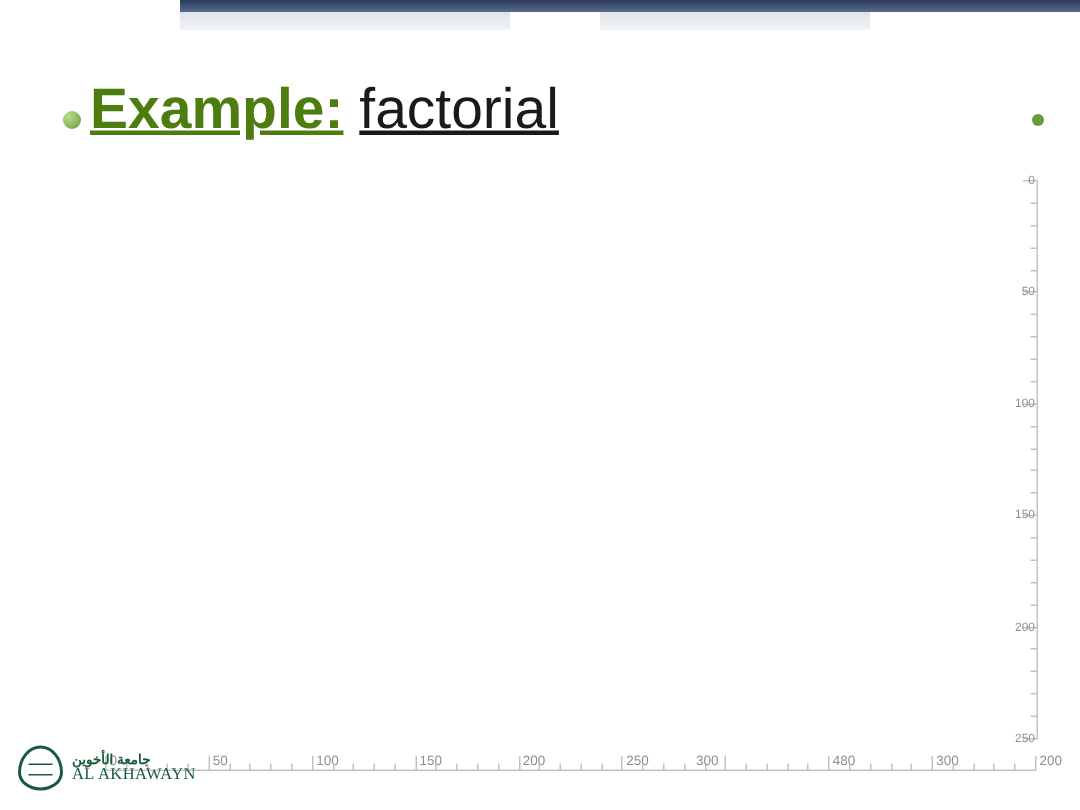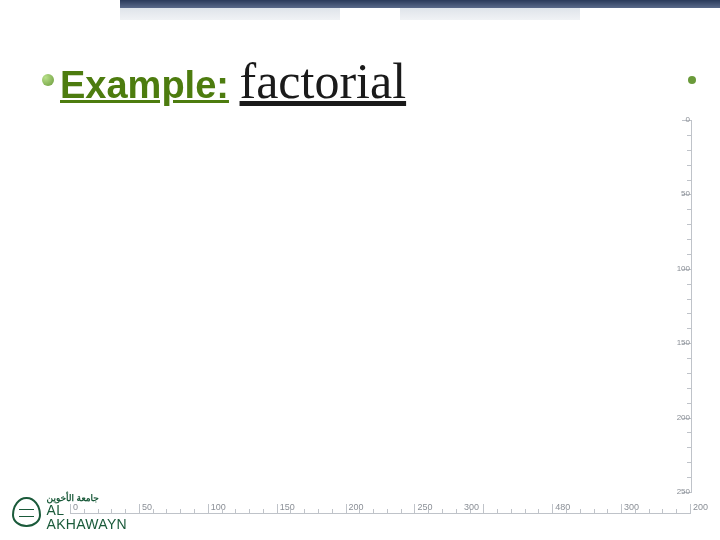--- a/index.html
+++ b/index.html
@@ -35,21 +35,21 @@
     position: absolute;
     top: 52px;
     left: 60px;
     right: 30px;
     font-size: 38px;
     font-weight: bold;
     color: #1a1a1a;
     padding-bottom: 6px;
   }
   .title-word { color: #4d7c0f; text-decoration: underline; }
-  .title-code { font-family: Liberation Serif, serif; font-size: 50px; font-weight: normal; text-decoration: underline; }
+  .title-code { font-family: Liberation Sans, sans-serif; font-size: 38px; font-weight: normal; text-decoration: underline; }
   .title-dot {
     position: absolute;
     left: -18px;
     top: 22px;
     width: 12px; height: 12px;
     border-radius: 50%;
     background: radial-gradient(circle at 30% 30%, #b8e08a, #6a9a3a);
   }
   .title-line {
     position: absolute;
@@ -163,21 +163,21 @@
     content:"";
     position:absolute;
     left:5px; right:5px; top:10px; height:6px;
     border-top:1px solid #1a5a3a;
     border-bottom:1px solid #1a5a3a;
   }
   .logo-text {
     display:flex; flex-direction:column; line-height:1;
   }
   .logo-ar { font-size: 9px; color:#1a5a3a; font-weight:bold; letter-spacing:0.5px; }
-  .logo-en { font-size: 14px; color:#1a5a3a; letter-spacing:0.3px; }
+  .logo-en { font-size: 11px; color:#1a5a3a; letter-spacing:0.3px;font-family:Liberation Serif, serif; }
 </style>
 </head>
 <body>
 
 <div class="slide">
 
   <div class="top-bar-area">
     <div class="top-grad"></div>
     <div class="top-block-1"></div>
     <div class="top-block-2"></div>

